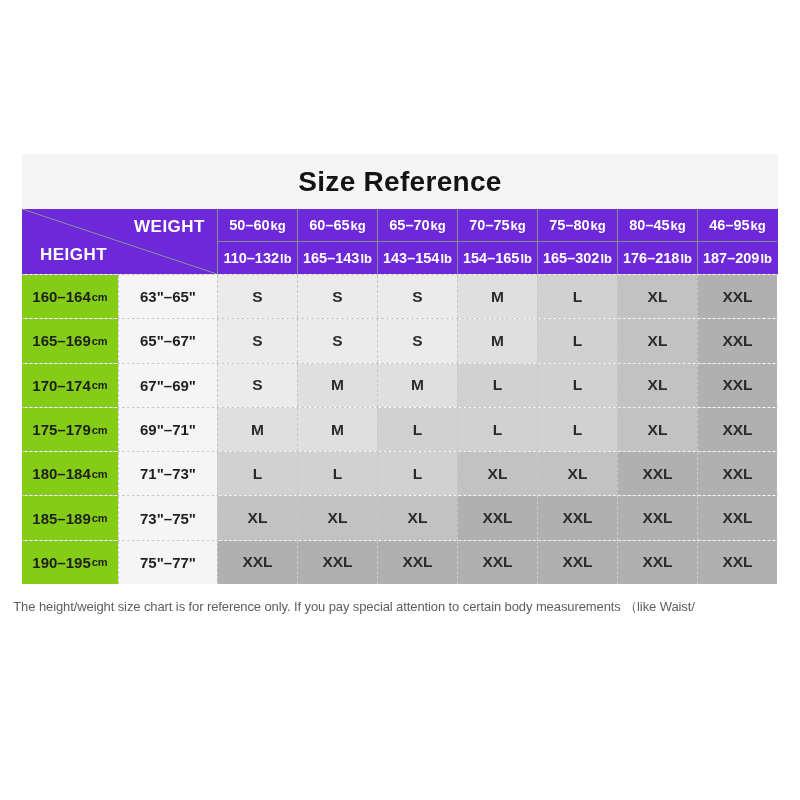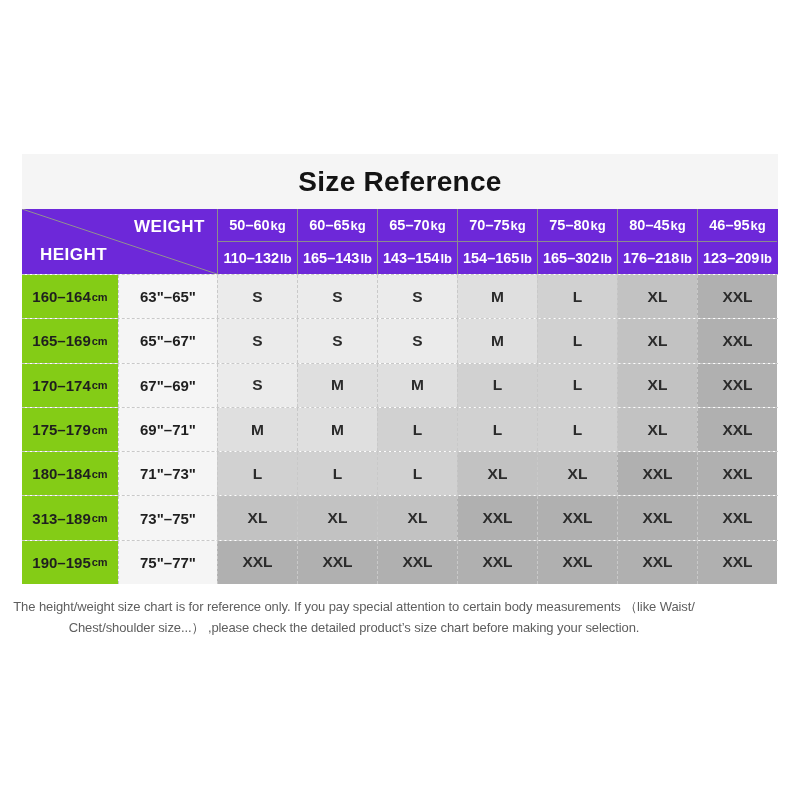--- a/index.html
+++ b/index.html
@@ -125,21 +125,21 @@
                 <span>176–218</span>
                 <span class="unit">lb</span>
               </div>
             </div>
             <div class="wcol">
               <div class="wcell kg">
                 <span>46–95</span>
                 <span class="unit">kg</span>
               </div>
               <div class="wcell lb">
-                <span>123–209</span>
+                <span>187–209</span>
                 <span class="unit">lb</span>
               </div>
             </div>
           </div>
       </div>
       <div id="body-rows">
           <div class="brow">
             <div class="cell hcell">
               <span>160–164</span>
               <span class="unit">cm</span>
@@ -204,21 +204,21 @@
             <div class="cell scell" style="background: rgb(209, 209, 209);">L</div>
             <div class="cell scell" style="background: rgb(209, 209, 209);">L</div>
             <div class="cell scell" style="background: rgb(209, 209, 209);">L</div>
             <div class="cell scell" style="background: rgb(194, 194, 194);">XL</div>
             <div class="cell scell" style="background: rgb(194, 194, 194);">XL</div>
             <div class="cell scell" style="background: rgb(176, 176, 176);">XXL</div>
             <div class="cell scell" style="background: rgb(176, 176, 176);">XXL</div>
           </div>
           <div class="brow">
             <div class="cell hcell">
-              <span>313–189</span>
+              <span>185–189</span>
               <span class="unit">cm</span>
             </div>
             <div class="cell icell">73"–75"</div>
             <div class="cell scell" style="background: rgb(194, 194, 194);">XL</div>
             <div class="cell scell" style="background: rgb(194, 194, 194);">XL</div>
             <div class="cell scell" style="background: rgb(194, 194, 194);">XL</div>
             <div class="cell scell" style="background: rgb(176, 176, 176);">XXL</div>
             <div class="cell scell" style="background: rgb(176, 176, 176);">XXL</div>
             <div class="cell scell" style="background: rgb(176, 176, 176);">XXL</div>
             <div class="cell scell" style="background: rgb(176, 176, 176);">XXL</div>
@@ -237,15 +237,14 @@
             <div class="cell scell" style="background: rgb(176, 176, 176);">XXL</div>
             <div class="cell scell" style="background: rgb(176, 176, 176);">XXL</div>
           </div>
         </div>
     </div>
 
   </div>
 
   <div class="footer">
     <div>The height/weight size chart is for reference only. If you pay special attention to certain body measurements （like Waist/</div>
-    <div>Chest/shoulder size...） ,please check the detailed product’s size chart before making your selection.</div>
   </div>
 </div>
 
 </body></html>

